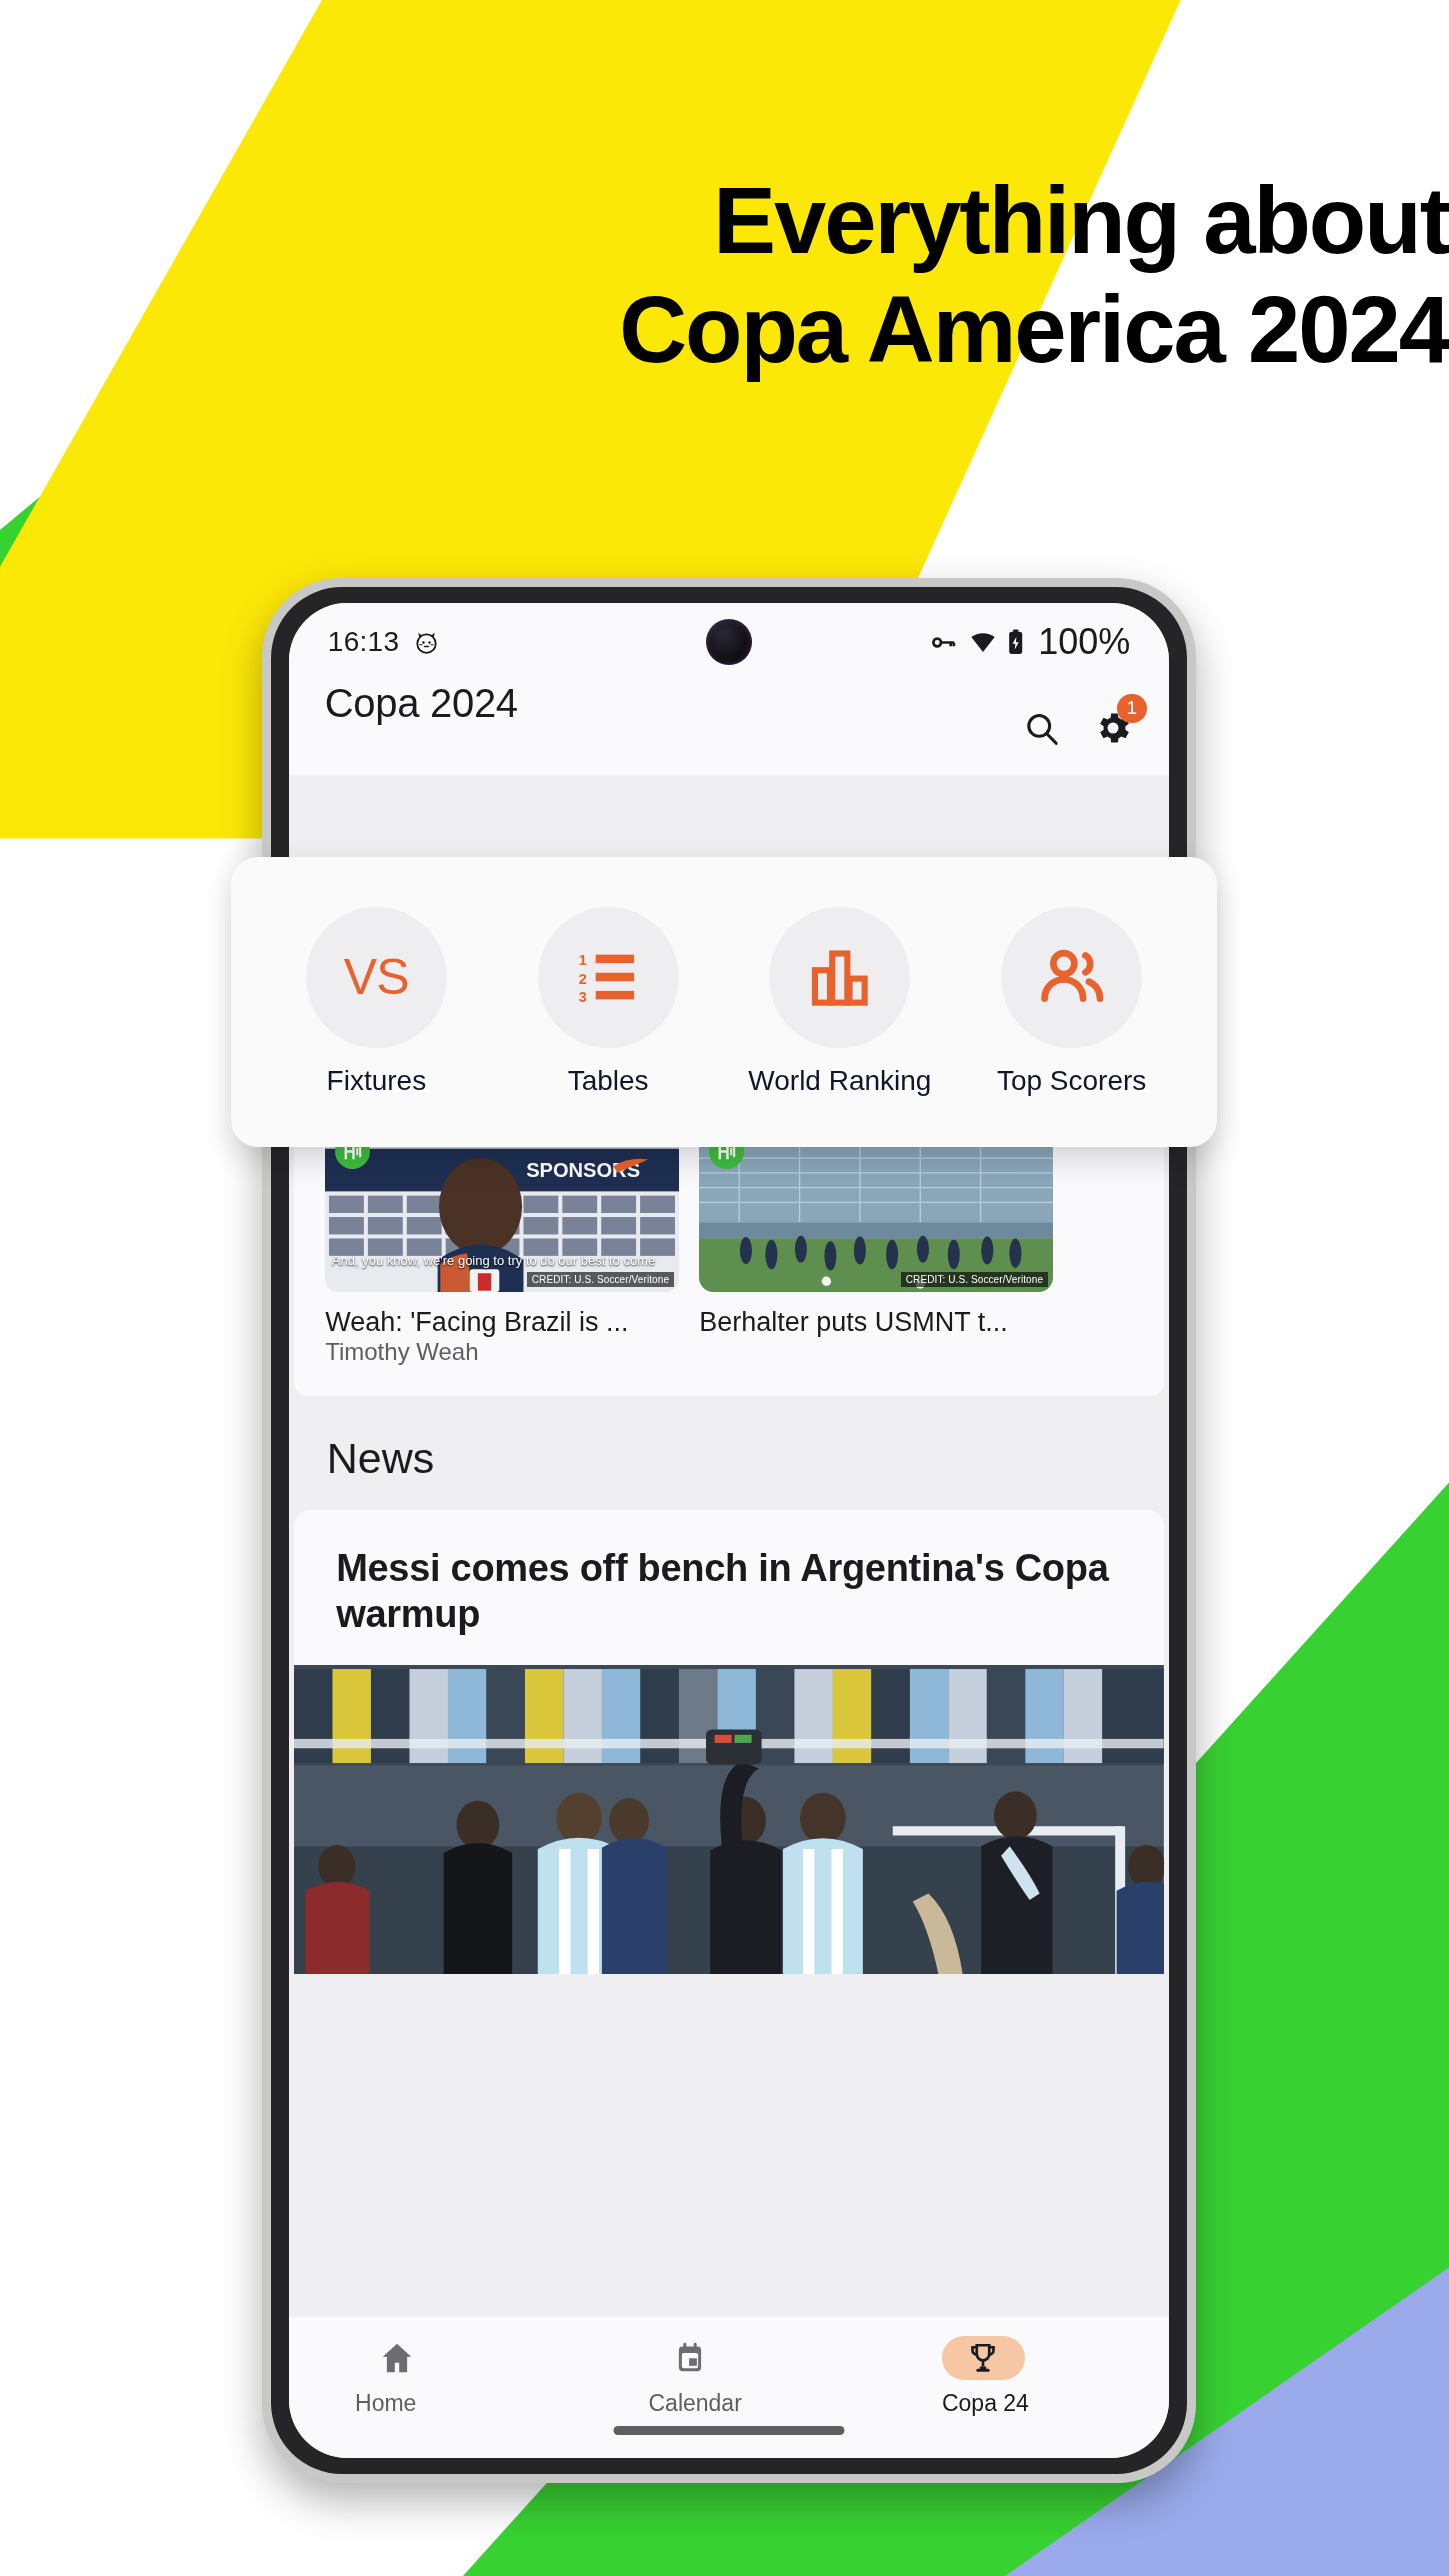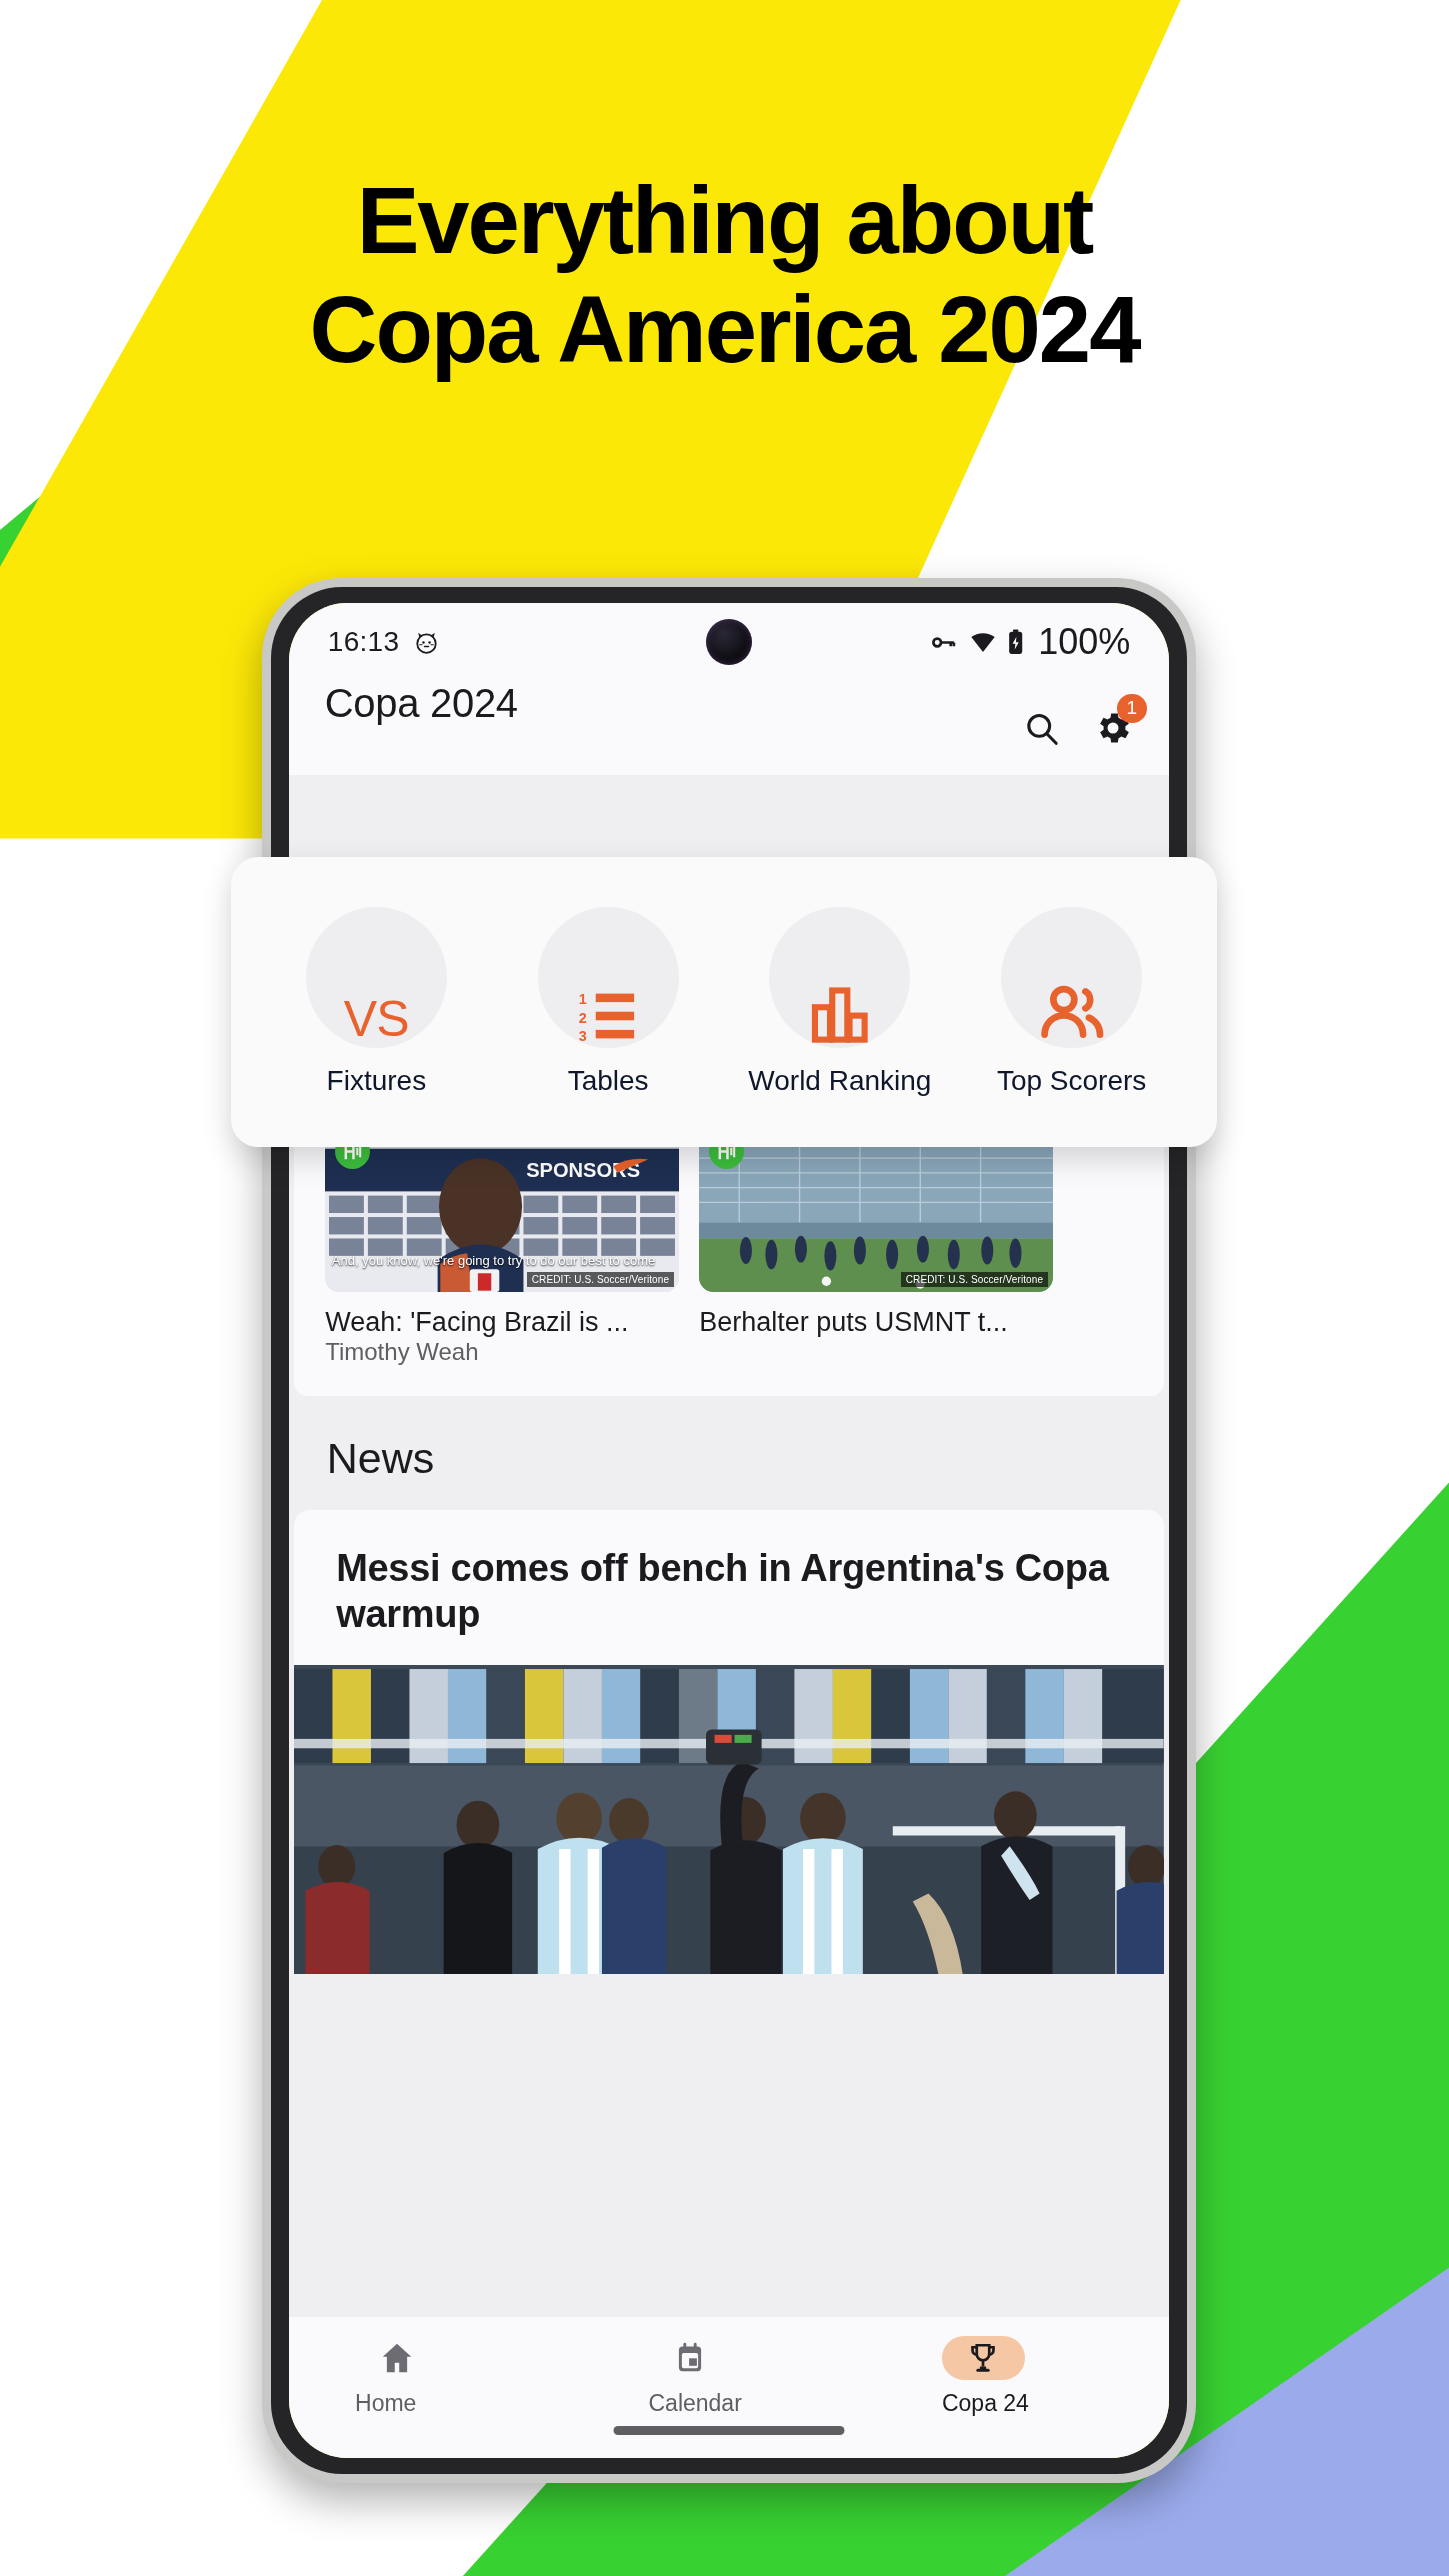--- a/index.html
+++ b/index.html
@@ -15,20 +15,21 @@
 
   
   .headline-wrap {
     position:absolute; top:166px; left:0; width:1449px;
     text-align:center; z-index:5;
   }
   .headline-line {
     font-size:94px; font-weight:700; color:#000000;
     letter-spacing:-2px; line-height:1.16;
     white-space:nowrap;
+    text-align:right;
   }
 
   
   .phone-outer {
     position:absolute; left:262px; top:578px;
     width:934px; height:1905px; z-index:10;
     background:#C8C8C6;
     border-radius:79px;
     box-shadow:0 17.4px 40px rgba(0,0,0,.30);
     padding:9.4px;
@@ -185,21 +186,21 @@
     display:flex; align-items:center; justify-content:space-around;
     padding:0 29.5px;
   }
   .quick-item {
     display:flex; flex-direction:column; align-items:center; gap:17.4px;
     width:215px;
   }
   .quick-circle {
     width:141px; height:141px; border-radius:50%;
     background:#EEEEF0;
-    display:flex; align-items:flex-end; justify-content:center;
+    display:flex; align-items:center; justify-content:center;
   }
   .quick-vs { font-size:50px; font-weight:400; color:#E8622E; letter-spacing:-0.7px; }
   .quick-label { font-size:28px; color:#0f172a; white-space:nowrap; }
 </style>
 </head>
 <body>
 
 <svg id="bg" width="1449" height="2576" viewBox="0 0 2160 3840">
   <rect x="0" y="0" width="2160" height="3840" fill="#FFFFFF"></rect>
 

